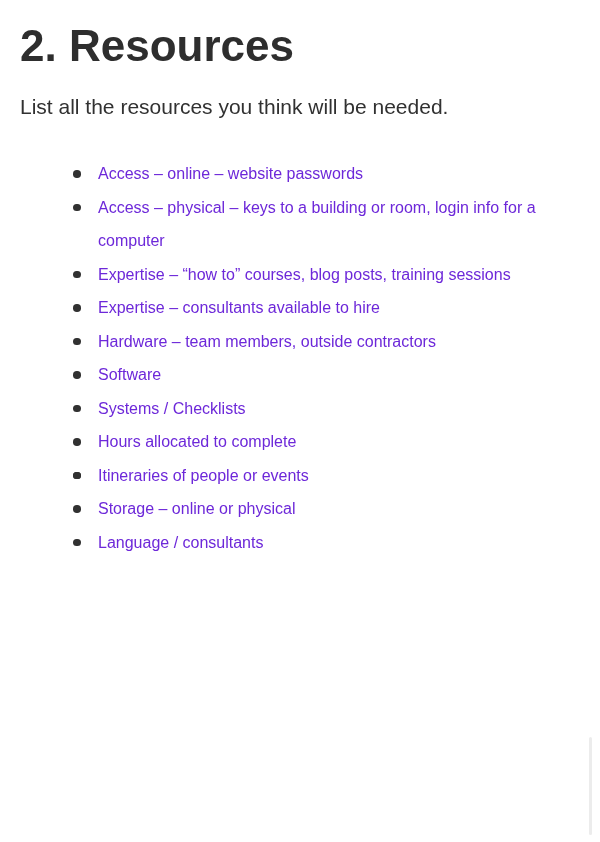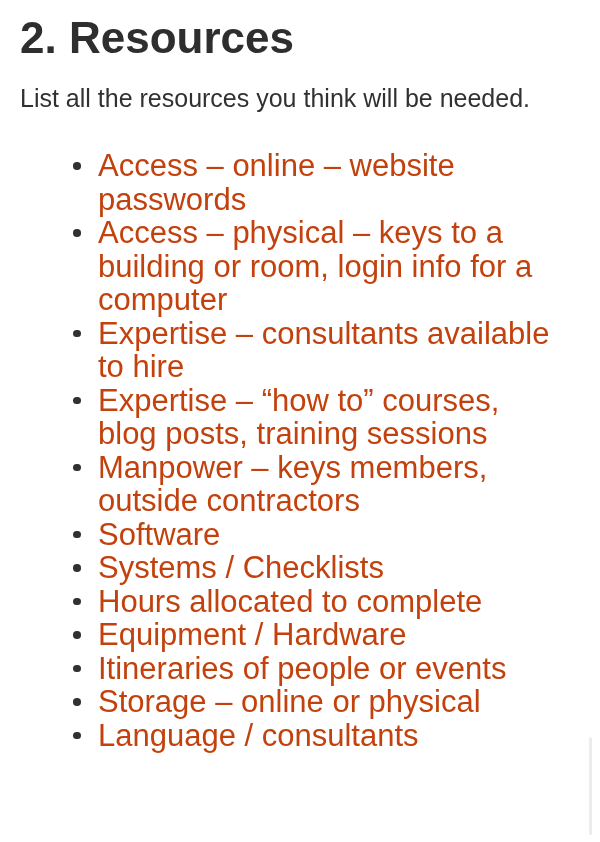--- a/index.html
+++ b/index.html
@@ -10,45 +10,46 @@
     width: 600px;
     height: 842px;
     background: #ffffff;
     font-family: "Liberation Sans", sans-serif;
     color: #2e2e2e;
     overflow: hidden;
     position: relative;
   }
   .content {
     padding: 12px 40px 0 20px;
+    margin-top: 8px;
   }
   h1.page-title {
     font-size: 44px;
     line-height: 1.2;
     font-weight: 700;
     margin: 0;
     color: #2e2e2e;
   }
   p.intro {
     margin: 17px 0 0 0;
-    font-size: 25px;
+    font-size: 21px;
     line-height: 33.5px;
     color: #313131;
   }
   p.intro span {
     display: block;
     white-space: pre-wrap;
   }
   ul.resource-list {
     list-style: none;
     margin: 34px 0 0 0;
     padding: 0 0 0 78px;
-    font-size: 31px;
+    font-size: 16px;
     line-height: 33.5px;
-    color: #c2410c;
+    color: #6d28d9;
     width: 452px;
   }
   ul.resource-list li {
     position: relative;
     margin: 0;
     padding: 0;
   }
   ul.resource-list li .bullet {
     position: absolute;
     left: -25px;
@@ -87,31 +88,31 @@
       </li>
 
       <li>
         <span class="bullet"></span>
         <span>Access – physical – keys to a building or room, login info for a computer</span>
       </li>
 
 
       <li>
         <span class="bullet"></span>
+        <span>Expertise – “how to” courses, blog posts, training sessions</span>
+      </li>
+
+      <li>
+        <span class="bullet"></span>
         <span>Expertise – consultants available to hire</span>
       </li>
 
       <li>
         <span class="bullet"></span>
-        <span>Expertise – “how to” courses, blog posts, training sessions</span>
-      </li>
-
-      <li>
-        <span class="bullet"></span>
-        <span>Manpower – keys members, outside contractors</span>
+        <span>Hardware – team members, outside contractors</span>
       </li>
 
       <li>
         <span class="bullet"></span>
         <span>Software</span>
       </li>
 
       <li>
         <span class="bullet"></span>
         <span>Systems / Checklists</span>
@@ -119,21 +120,20 @@
 
 
 
       <li>
         <span class="bullet"></span>
         <span>Hours allocated to complete</span>
       </li>
 
       <li>
         <span class="bullet"></span>
-        <span>Equipment / Hardware</span>
       </li>
 
       <li>
         <span class="bullet"></span>
         <span>Itineraries of people or events</span>
       </li>
 
       <li>
         <span class="bullet"></span>
         <span>Storage – online or physical</span>

